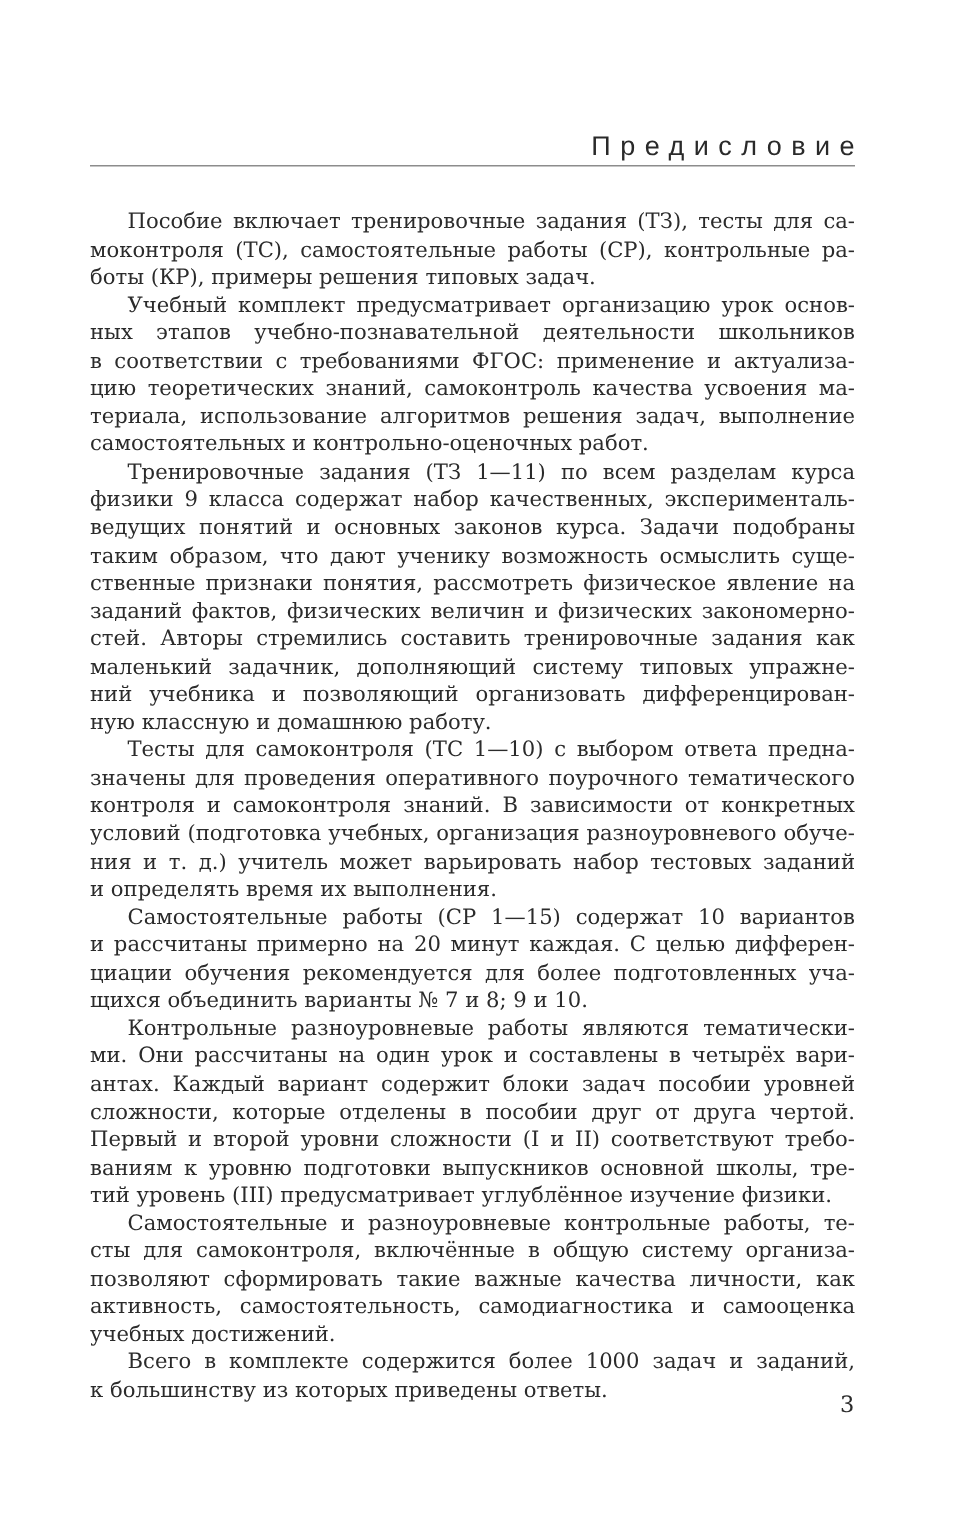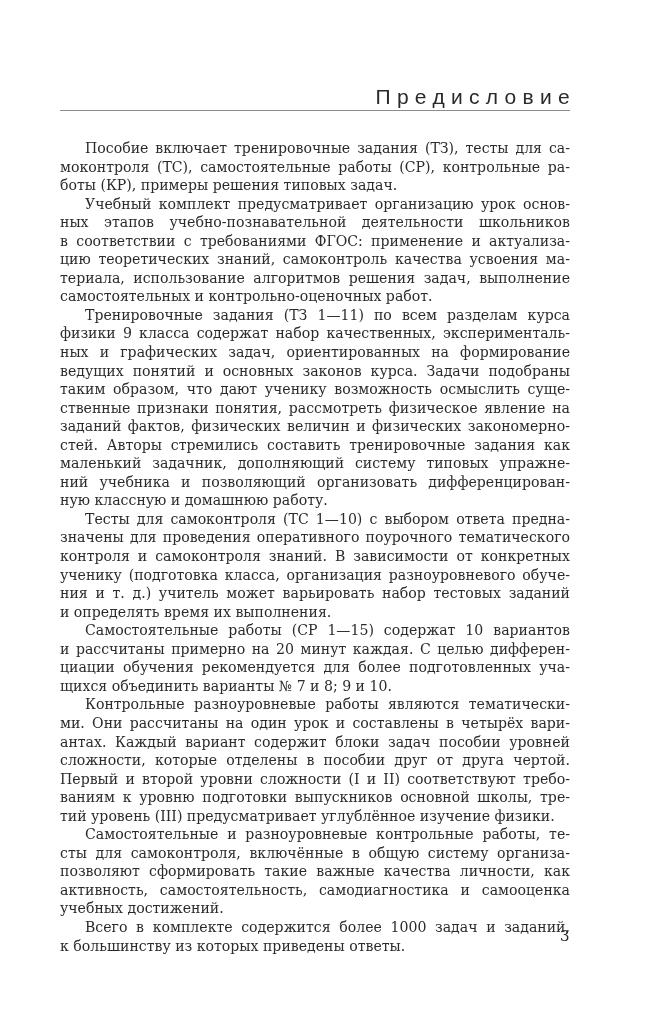--- a/index.html
+++ b/index.html
@@ -3,21 +3,21 @@
   <meta charset="utf-8">
   <style>
     html, body { margin: 0; padding: 0; background: #ffffff; }
     body { width: 650px; height: 1010px; position: relative; overflow: hidden; }
     .page { position: absolute; left: 60px; top: 0; width: 510px; }
     .running-head {
       position: absolute; left: 0; top: 86px; width: 510px; height: 24px;
       border-bottom: 1.5px solid #8c8c8c;
       text-align: right;
       font-family: "Liberation Sans", sans-serif;
-      font-size: 21px; letter-spacing: 6.3px; color: #2a2a2a;
+      font-size: 18px; letter-spacing: 6.3px; color: #2a2a2a;
       line-height: 22px;
     }
     .running-head span { margin-right: -6px; }
     .body-text {
       position: absolute; left: 0; top: 127px; width: 510px;
       font-family: "DejaVu Serif", serif;
       font-size: 14.1px; line-height: 18.55px; color: #2b2b2b;
       text-align: justify;
       margin-top: 12px;
     }
@@ -46,35 +46,34 @@
         <span class="line" style="margin-left: 25px;">Учебный комплект предусматривает организацию урок основ-</span>
         <span class="line">ных этапов учебно-познавательной деятельности школьников</span>
         <span class="line">в соответствии с требованиями ФГОС: применение и актуализа-</span>
         <span class="line">цию теоретических знаний, самоконтроль качества усвоения ма-</span>
         <span class="line">териала, использование алгоритмов решения задач, выполнение</span>
         <span class="line last">самостоятельных и контрольно-оценочных работ.</span>
       </p>
       <p style="text-indent: 0px;">
         <span class="line" style="margin-left: 25px;">Тренировочные задания (ТЗ 1—11) по всем разделам курса</span>
         <span class="line">физики 9 класса содержат набор качественных, эксперименталь-</span>
-        <span class="line">ных и графических задач, ориентированных на формирование</span>
         <span class="line">ведущих понятий и основных законов курса. Задачи подобраны</span>
         <span class="line">таким образом, что дают ученику возможность осмыслить суще-</span>
         <span class="line">ственные признаки понятия, рассмотреть физическое явление на</span>
         <span class="line">заданий фактов, физических величин и физических закономерно-</span>
         <span class="line">стей. Авторы стремились составить тренировочные задания как</span>
         <span class="line">маленький задачник, дополняющий систему типовых упражне-</span>
         <span class="line">ний учебника и позволяющий организовать дифференцирован-</span>
         <span class="line last">ную классную и домашнюю работу.</span>
       </p>
       <p style="text-indent: 0px;">
         <span class="line" style="margin-left: 25px;">Тесты для самоконтроля (ТС 1—10) с выбором ответа предна-</span>
         <span class="line">значены для проведения оперативного поурочного тематического</span>
         <span class="line">контроля и самоконтроля знаний. В зависимости от конкретных</span>
-        <span class="line">ученику (подготовка класса, организация разноуровневого обуче-</span>
+        <span class="line">условий (подготовка учебных, организация разноуровневого обуче-</span>
         <span class="line">ния и т. д.) учитель может варьировать набор тестовых заданий</span>
         <span class="line last">и определять время их выполнения.</span>
       </p>
       <p style="text-indent: 0px;">
         <span class="line" style="margin-left: 25px;">Самостоятельные работы (СР 1—15) содержат 10 вариантов</span>
         <span class="line">и рассчитаны примерно на 20 минут каждая. С целью дифферен-</span>
         <span class="line">циации обучения рекомендуется для более подготовленных уча-</span>
         <span class="line last">щихся объединить варианты № 7 и 8; 9 и 10.</span>
       </p>
       <p style="text-indent: 0px;">

